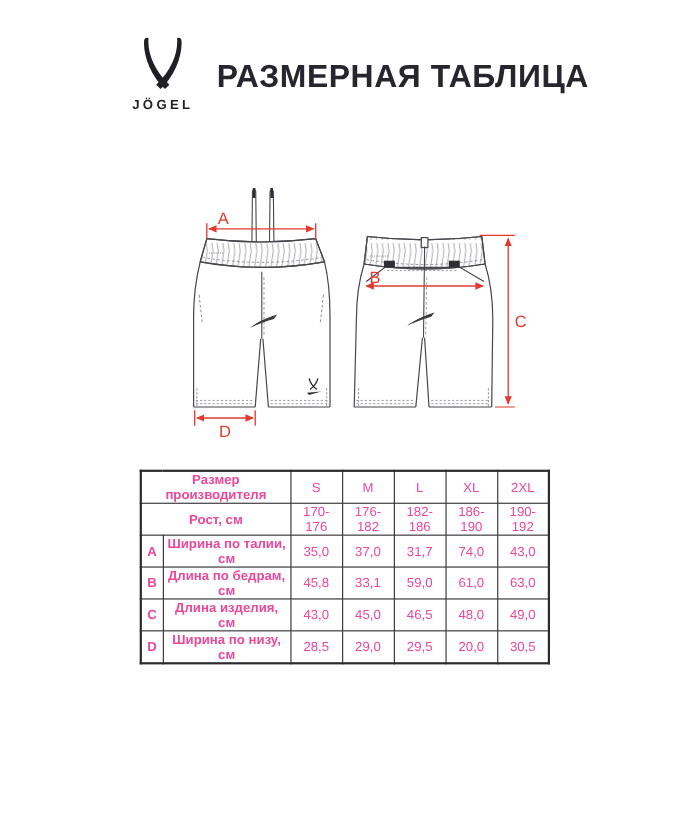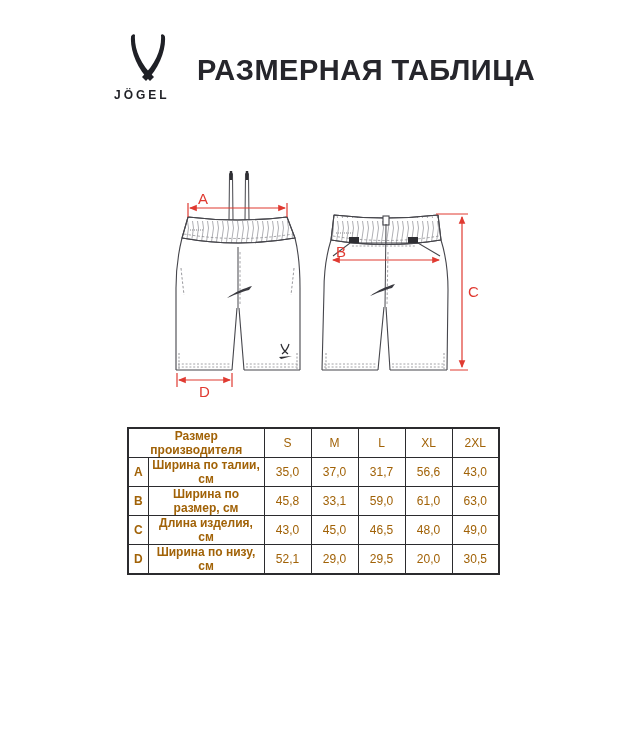--- a/index.html
+++ b/index.html
@@ -1,31 +1,31 @@
 <!DOCTYPE html>
 <html><head>
 <meta charset="utf-8">
 <style>
   * { margin:0; padding:0; box-sizing:border-box; }
   body { background:#ffffff; font-family:"Liberation Sans", sans-serif; }
   .page { position:relative; width:624px; height:750px; background:#ffffff; overflow:hidden; }
 
   
   .logo-mark { position:absolute; left:129px; top:34px; width:38px; height:52px; }
-  .brand { position:absolute; left:114px; top:88px; width:68px; 
+  .brand { position:absolute; left:114px; top:88px; width:68px; text-align:center;
            font-size:12px; font-weight:700; letter-spacing:3px; color:#1f2026; }
   .title { position:absolute; left:197px; top:54px; font-size:29px; font-weight:700;
            letter-spacing:0.5px; color:#26262c; white-space:nowrap; }
 
   
   .diagram { position:absolute; left:0; top:160px; width:624px; height:245px; }
 
   
   table.size-table { position:absolute; left:127px; top:427px; width:371px;
-      border-collapse:collapse; table-layout:fixed; color:#a16207; }
+      border-collapse:collapse; table-layout:fixed; color:#ec4899; }
   table.size-table td { border:1.5px solid #2b2b2e; height:23.8px; text-align:center;
       font-size:12px; vertical-align:middle; padding:0 2px; }
   table.size-table { border:2px solid #2b2b2e; }
   td.lbl { font-weight:700; font-size:12.5px; }
   td.key { font-weight:700; font-size:12.5px; }
   td.desc { text-align:left; padding-left:9px; font-weight:700; font-size:11.5px; }
   td.val { font-weight:400; }
 </style>
 </head>
 <body>
@@ -151,50 +151,58 @@
     <tbody>
       <tr>
         <td class="lbl" colspan="2">Размер производителя</td>
         <td class="val">S</td>
         <td class="val">M</td>
         <td class="val">L</td>
         <td class="val">XL</td>
         <td class="val">2XL</td>
       </tr>
       <tr>
+        <td class="lbl" colspan="2">Рост, см</td>
+        <td class="val">170-176</td>
+        <td class="val">176-182</td>
+        <td class="val">182-186</td>
+        <td class="val">186-190</td>
+        <td class="val">190-192</td>
+      </tr>
+      <tr>
         <td class="key">A</td>
         <td class="desc">Ширина по талии, см</td>
         <td class="val">35,0</td>
         <td class="val">37,0</td>
         <td class="val">31,7</td>
-        <td class="val">56,6</td>
+        <td class="val">74,0</td>
         <td class="val">43,0</td>
       </tr>
       <tr>
         <td class="key">B</td>
-        <td class="desc">Ширина по размер, см</td>
+        <td class="desc">Длина по бедрам, см</td>
         <td class="val">45,8</td>
         <td class="val">33,1</td>
         <td class="val">59,0</td>
         <td class="val">61,0</td>
         <td class="val">63,0</td>
       </tr>
       <tr>
         <td class="key">C</td>
         <td class="desc">Длина изделия, см</td>
         <td class="val">43,0</td>
         <td class="val">45,0</td>
         <td class="val">46,5</td>
         <td class="val">48,0</td>
         <td class="val">49,0</td>
       </tr>
       <tr>
         <td class="key">D</td>
         <td class="desc">Ширина по низу, см</td>
-        <td class="val">52,1</td>
+        <td class="val">28,5</td>
         <td class="val">29,0</td>
         <td class="val">29,5</td>
         <td class="val">20,0</td>
         <td class="val">30,5</td>
       </tr>
     </tbody>
   </table>
 </div>
 
 </body></html>

